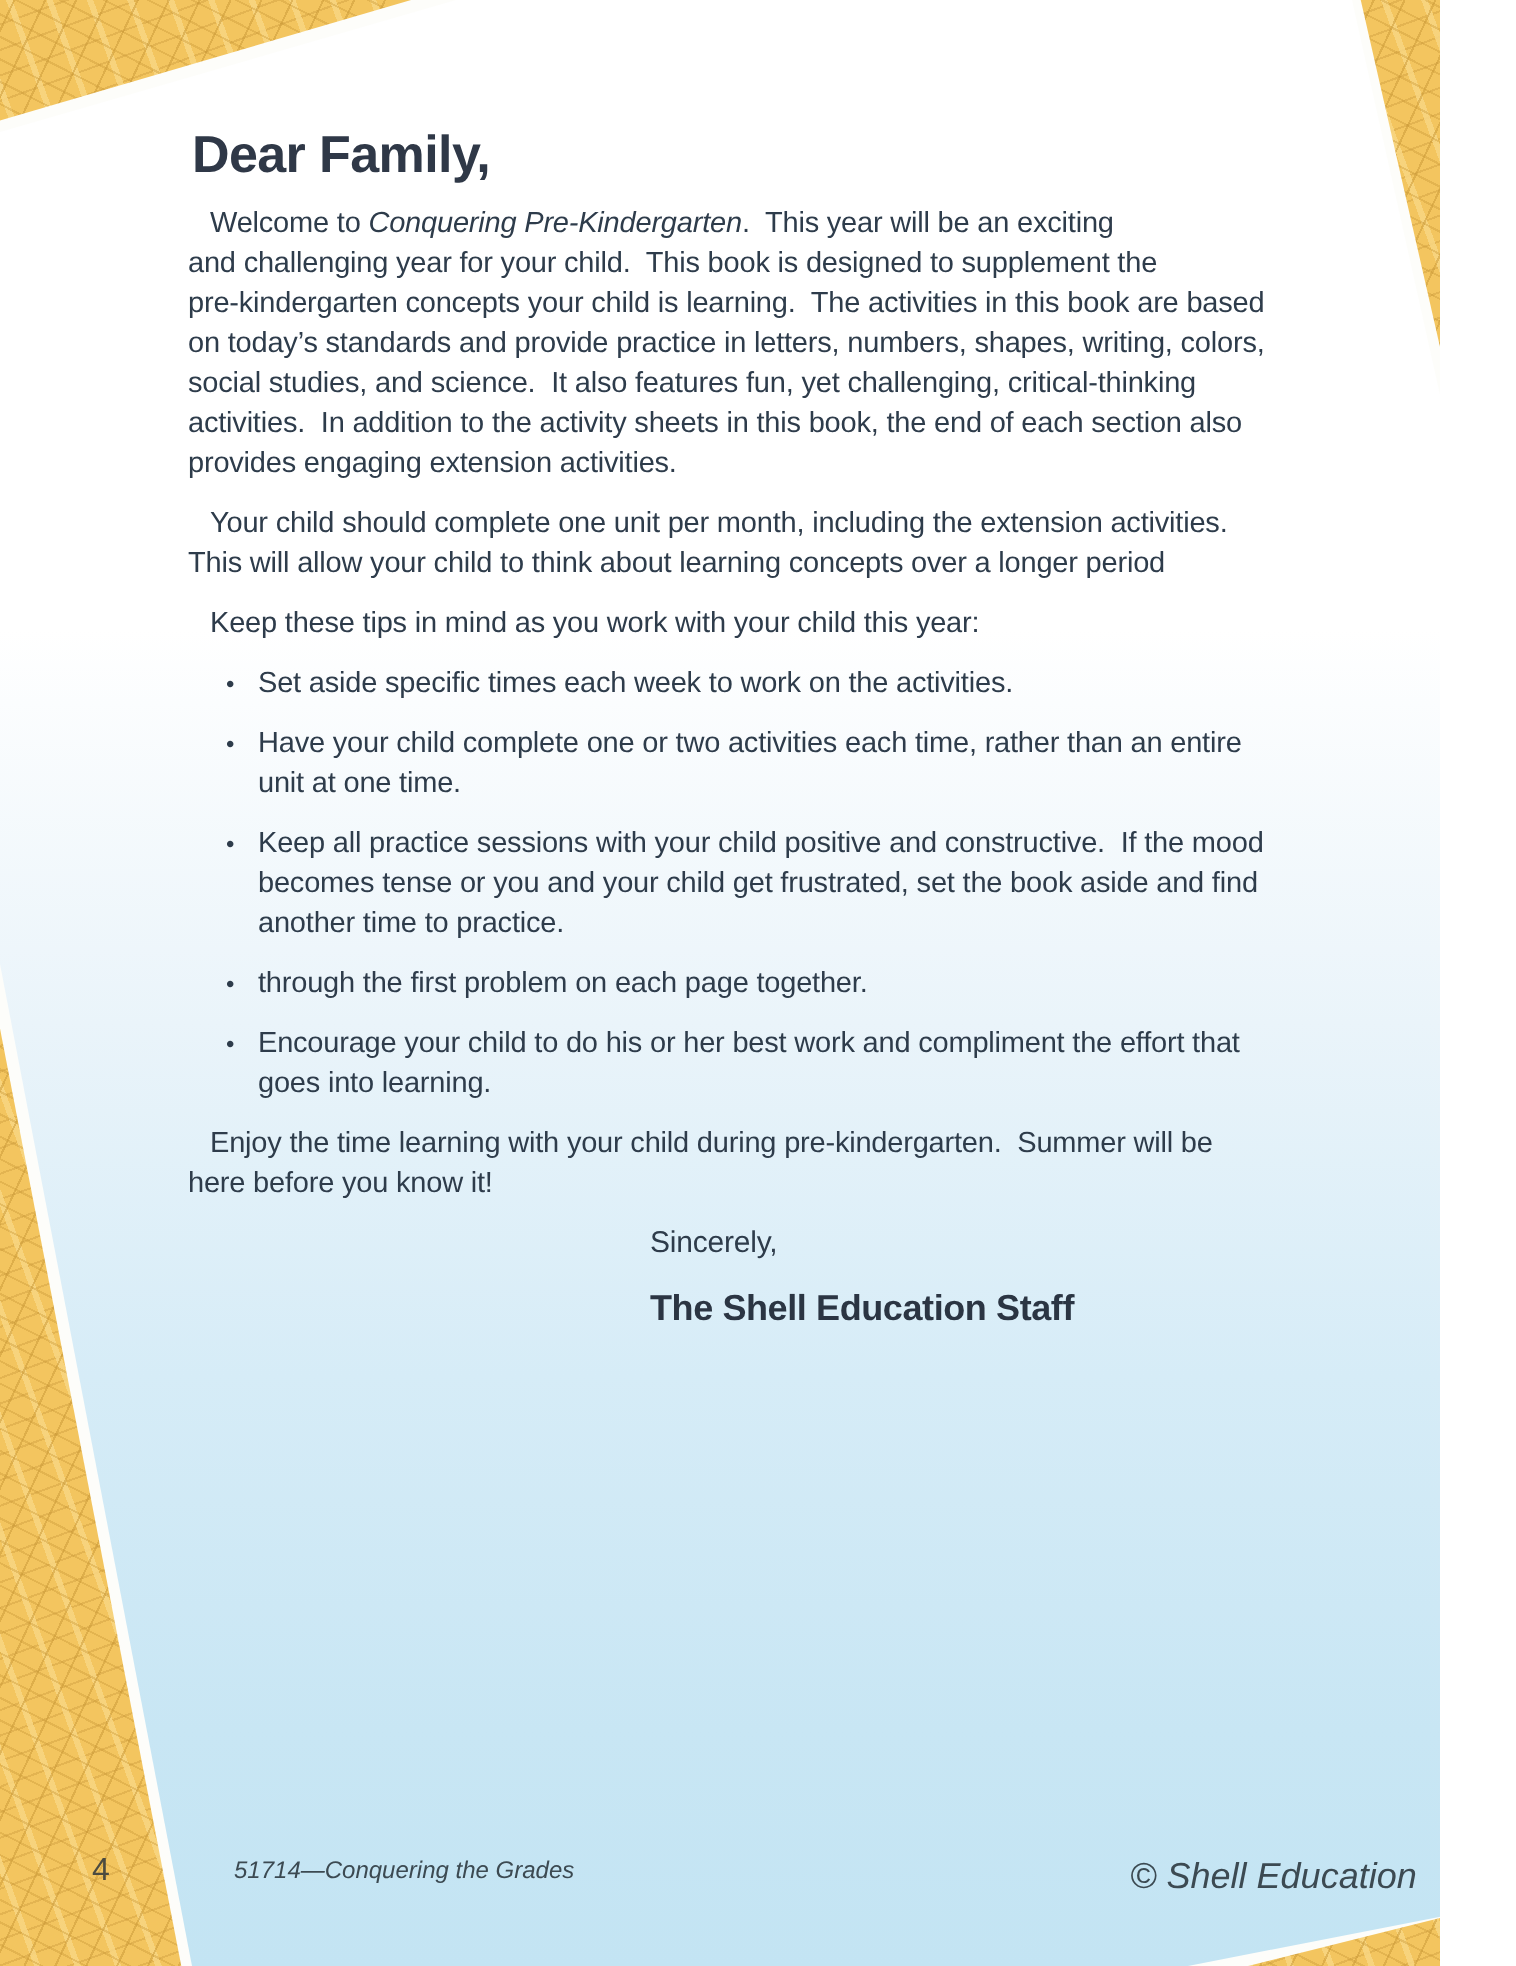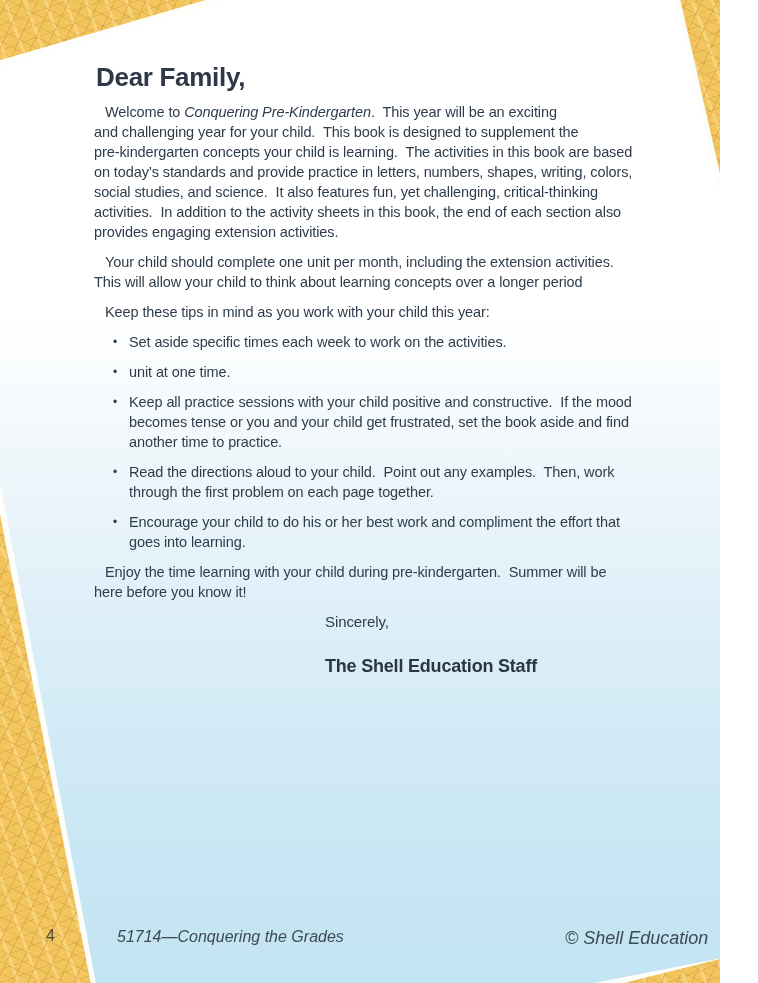--- a/index.html
+++ b/index.html
@@ -39,28 +39,28 @@
   .para{margin:0 0 10px 0;}
   .line{white-space:pre;}
   .indent{padding-left:11px;}
   .italic{font-style:italic;}
   .bullets{margin:2px 0 10px 0;padding-left:19px;}
   .tip{display:flex;margin:0 0 10px 0;}
   .dot{width:16px;flex:none;font-size:12px;line-height:20px;color:#2e3c4b;}
   .signature{margin-top:8px;padding-left:231px;}
   .sincerely{font-size:15px;line-height:20px;}
   .sig-name{
-    margin-top:24px;font-weight:700;font-size:18px;letter-spacing:-0.2px;
+    margin-top:12px;font-weight:700;font-size:18px;letter-spacing:-0.2px;
     color:#2b3543;font-family:"Liberation Sans",sans-serif;
   }
   .footer-pagenum{
     position:absolute;left:46px;top:927px;font-size:16px;color:#4c4b40;
   }
   .footer-bookid{
-    position:absolute;left:117px;top:928px;font-size:16px;font-style:italic;color:#3c4a52;
+    position:absolute;left:117px;top:928px;font-size:12px;font-style:italic;color:#3c4a52;
   }
   .footer-publisher{
     position:absolute;left:565px;top:928px;font-size:18px;font-style:italic;color:#3c4a52;
   }
 </style>
 </head>
 <body>
 
 <div class="stage">
 
@@ -97,35 +97,35 @@
     <div class="bullets">
         <div class="tip">
           <span class="dot">•</span>
           <div>
             <div class="line">Set aside specific times each week to work on the activities.</div>
           </div>
         </div>
         <div class="tip">
           <span class="dot">•</span>
           <div>
+            <div class="line">Have your child complete one or two activities each time, rather than an entire</div>
             <div class="line">unit at one time.</div>
           </div>
         </div>
         <div class="tip">
           <span class="dot">•</span>
           <div>
             <div class="line">Keep all practice sessions with your child positive and constructive.  If the mood</div>
             <div class="line">becomes tense or you and your child get frustrated, set the book aside and find</div>
             <div class="line">another time to practice.</div>
           </div>
         </div>
         <div class="tip">
           <span class="dot">•</span>
           <div>
-            <div class="line">Read the directions aloud to your child.  Point out any examples.  Then, work</div>
             <div class="line">through the first problem on each page together.</div>
           </div>
         </div>
         <div class="tip">
           <span class="dot">•</span>
           <div>
             <div class="line">Encourage your child to do his or her best work and compliment the effort that</div>
             <div class="line">goes into learning.</div>
           </div>
         </div>

